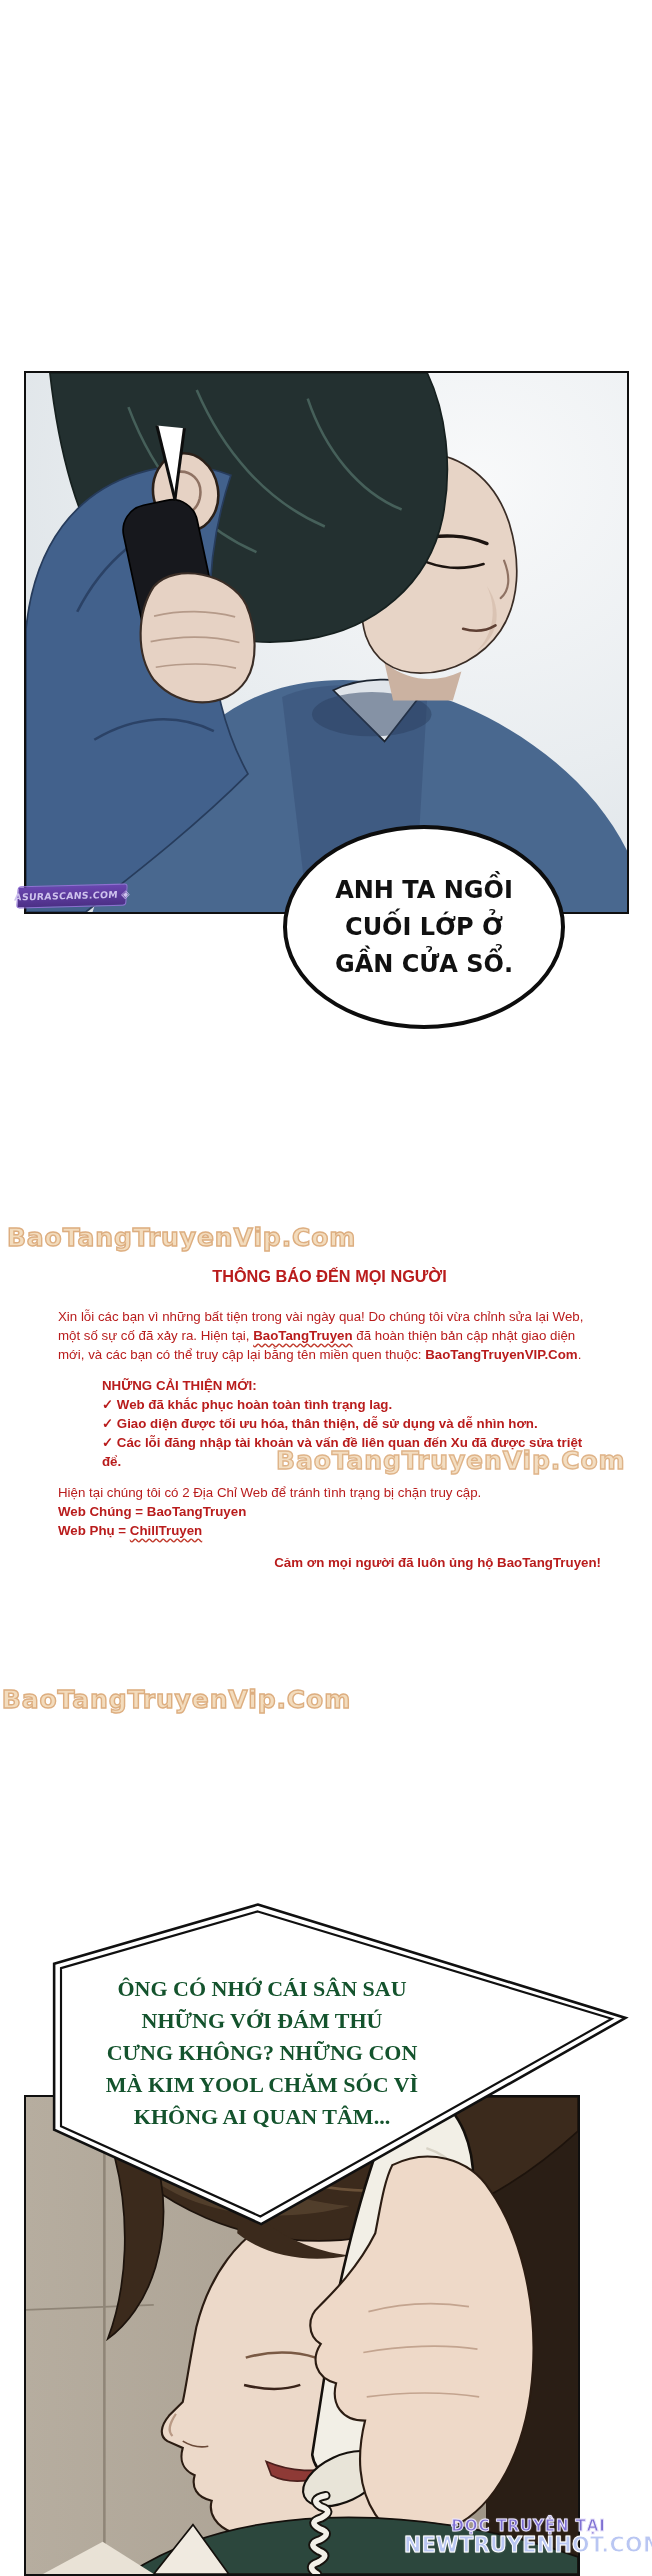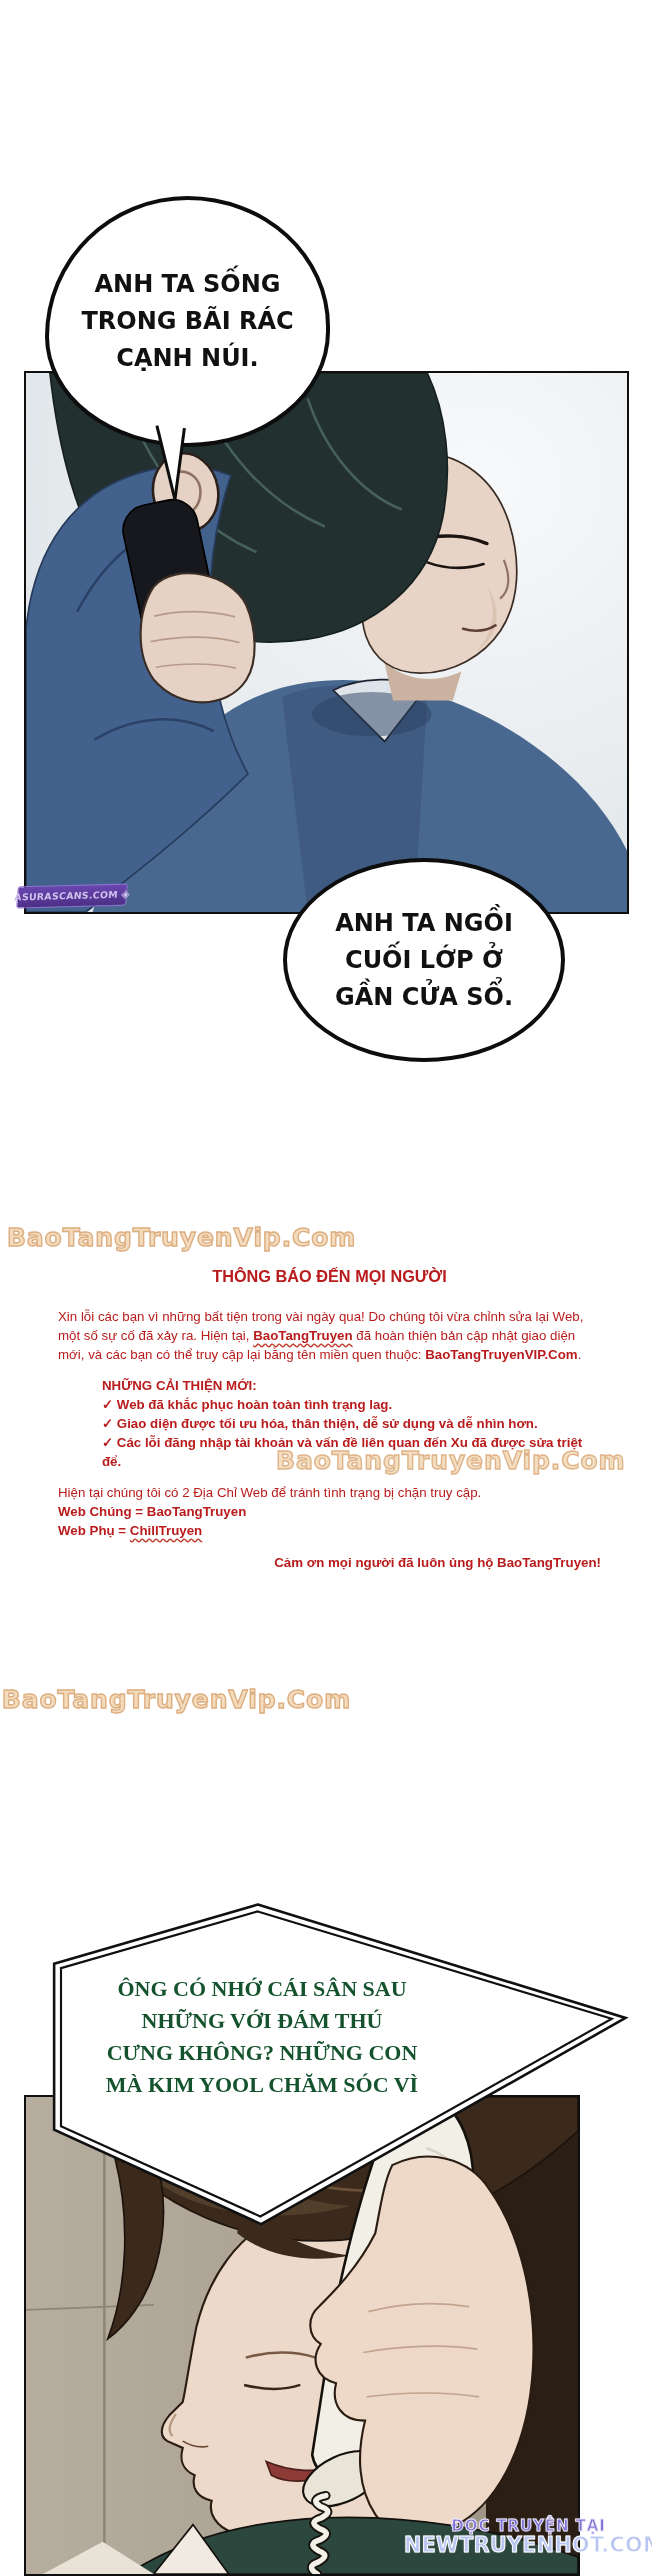--- a/index.html
+++ b/index.html
@@ -6,21 +6,21 @@
   .page{position:relative;width:653px;height:2576px;background:#ffffff;overflow:hidden;
         font-family:"Liberation Sans",sans-serif;}
   
   .bubble{position:absolute;background:#ffffff;border:4.3px solid #0d0d0d;
           display:flex;flex-direction:column;align-items:center;justify-content:center;
           text-align:center;z-index:6;box-sizing:border-box;}
   .bubble .ln{font-family:"DejaVu Sans",sans-serif;font-weight:bold;color:#111;
               font-size:24px;line-height:37px;white-space:nowrap;}
   #bubble1{left:45px;top:196px;width:285px;height:251px;
            border-radius:50% 50% 50% 50% / 56% 52% 46% 44%;}
-  #bubble2{left:283px;top:858px;width:282px;height:204px;border-radius:50% / 50%;}
+  #bubble2{left:283px;top:825px;width:282px;height:204px;border-radius:50% / 50%;}
   #tail1{position:absolute;left:150px;top:422px;z-index:7;}
   
   .panel{position:absolute;border:2.6px solid #0f0f0f;box-sizing:border-box;background:#e9edf0;}
   #panel1{left:24px;top:371px;width:605px;height:543px;z-index:1;}
   #panel2{left:24px;top:2095px;width:556px;height:481px;z-index:2;background:#b2a89a;}
   .panel svg{display:block;width:100%;height:100%;}
   
   #asura-badge{position:absolute;left:17px;top:885px;z-index:3;width:110px;height:21.5px;
      background:linear-gradient(#6a46b0,#4c2f86);border:1.7px solid #8e6fd0;border-radius:3.4px;
      transform:rotate(-1.5deg) skewX(-6deg);display:flex;align-items:center;justify-content:center;
@@ -124,25 +124,20 @@
         <path d="M152,345 C184,340 218,340 246,346" fill="none" stroke="#b59a89" stroke-width="2"></path>
       </g>
     </svg>
   </div>
 
   <div id="asura-badge">
     <span class="txt">ASURASCANS.COM</span>
     <span class="dia">◈</span>
   </div>
 
-  <div class="bubble" id="bubble1">
-    <span class="ln">ANH TA SỐNG</span>
-    <span class="ln">TRONG BÃI RÁC</span>
-    <span class="ln">CẠNH NÚI.</span>
-  </div>
   <svg id="tail1" width="43" height="82" viewBox="0 0 50 95">
     <polygon points="8,4 40,7 29,90" fill="#ffffff"></polygon>
     <line x1="8" y1="4" x2="29" y2="90" stroke="#0d0d0d" stroke-width="3.5"></line>
     <line x1="40" y1="7" x2="29" y2="90" stroke="#0d0d0d" stroke-width="3.5"></line>
   </svg>
 
   <div class="bubble" id="bubble2">
     <span class="ln">ANH TA NGỒI</span>
     <span class="ln">CUỐI LỚP Ở</span>
     <span class="ln">GẦN CỬA SỔ.</span>
@@ -226,20 +221,21 @@
 
   <svg id="jagged" width="653" height="361" viewBox="0 0 760 420">
     <polygon points="300,18 728,150 304,390 63,280 63,87" fill="#ffffff" stroke="#101010" stroke-width="3"></polygon>
     <polygon points="300,26 712,151 303,381 71,276 71,92" fill="none" stroke="#101010" stroke-width="2.5"></polygon>
   </svg>
   <div id="bubble3-text">
     <div class="ln">ÔNG CÓ NHỚ CÁI SÂN SAU</div>
     <div class="ln">NHỮNG VỚI ĐÁM THÚ</div>
     <div class="ln">CƯNG KHÔNG? NHỮNG CON</div>
     <div class="ln">MÀ KIM YOOL CHĂM SÓC VÌ</div>
+    <div class="ln">KHÔNG AI QUAN TÂM...</div>
   </div>
 
   <div id="footer-wm">
     <div class="l1">ĐỌC TRUYỆN TẠI</div>
     <div class="l2">NEWTRUYENHOT.COM</div>
   </div>
 
 </div>
 
 

